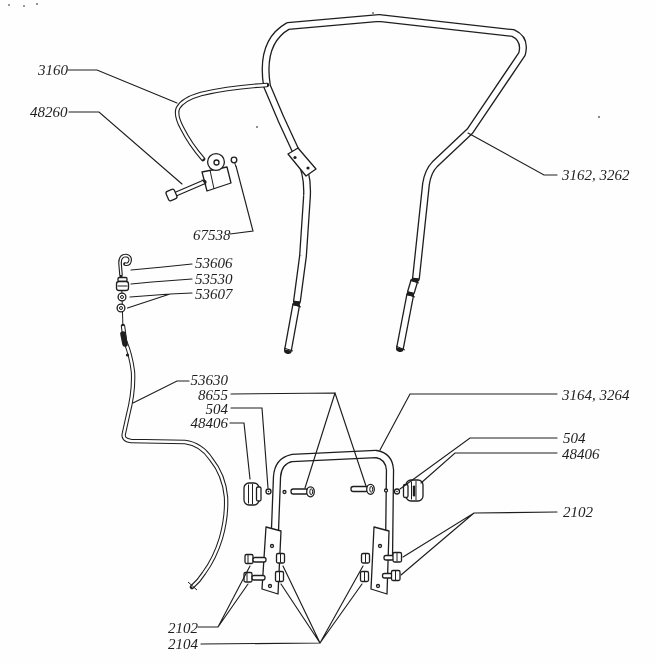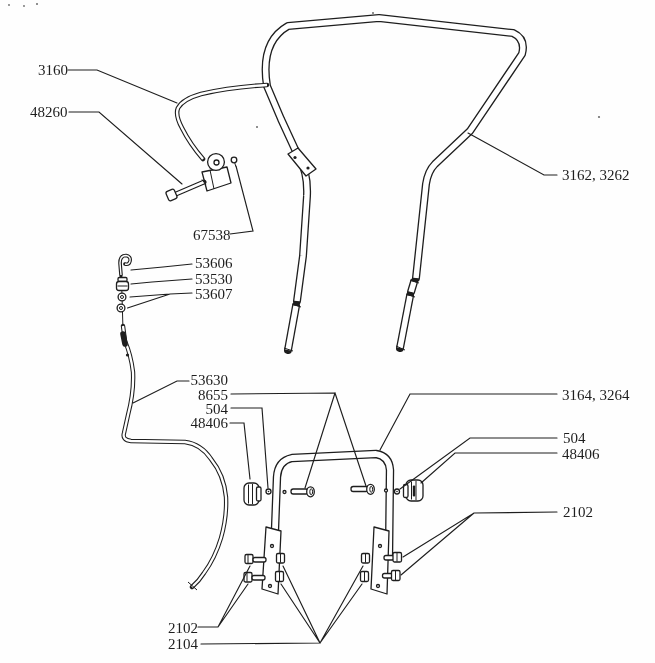--- a/index.html
+++ b/index.html
@@ -2,20 +2,21 @@
 <html><head>
 <meta charset="utf-8">
 <style>
   html,body{margin:0;padding:0;background:#ffffff;}
   .page{
     position:relative;
     width:655px;height:663px;
     background:var(--paper,#fefefe);
     overflow:hidden;
     font-family:"Liberation Serif", serif;
+    font-style:italic;
   }
   svg{display:block;}
   .lbl{
     font-family:"Liberation Serif", serif;
     font-size:15px;
     fill:var(--ink,#1e1e1e);
   }
   .ink{stroke:var(--ink,#1e1e1e);fill:none;stroke-linecap:round;stroke-linejoin:round;}
   .wht{stroke:#ffffff;fill:none;stroke-linecap:butt;stroke-linejoin:round;}
   .part{fill:#ffffff;stroke:var(--ink,#1e1e1e);stroke-width:1.3;stroke-linejoin:round;}

